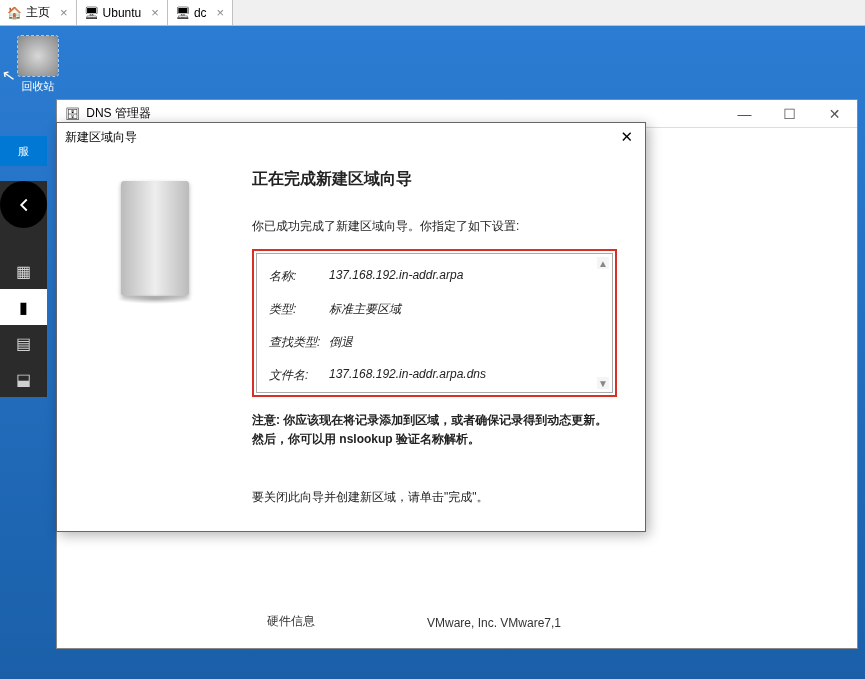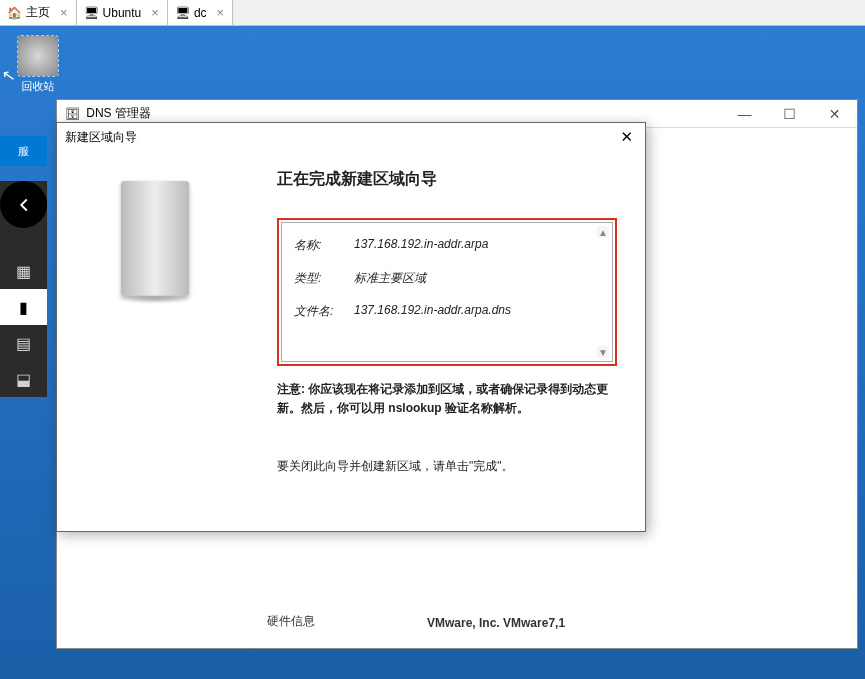--- a/index.html
+++ b/index.html
@@ -25,27 +25,27 @@
     .side-item.active { background:#fff; color:#000; }
     
     
     .dns-window { position: absolute; top: 73px; left: 56px; width: 802px; height: 550px; background:#fff; border:1px solid #888; }
     .dns-title { height: 28px; display:flex; align-items:center; padding: 0 8px; font-size:12px; gap:6px; border-bottom:1px solid #ddd; }
     .dns-wincontrols { position:absolute; right:0; top:0; display:flex; }
     .dns-wincontrols div { width:45px; height:28px; display:flex; align-items:center; justify-content:center; font-size:14px; color:#555; }
     .dns-body { position:absolute; top:100px; left:200px; right:10px; font-size:12px; color:#333; }
     .dns-body .line1 { margin-top: 20px; }
     .dns-hw { position:absolute; bottom: 18px; left:210px; font-size:12px; color:#333; }
-    .dns-hw2 { position:absolute; bottom:18px; left:370px; font-size:12px; color:#333;font-weight:bold; }
+    .dns-hw2 { position:absolute; bottom:18px; left:370px; font-size:12px; color:#333; }
     
     
     .wizard { position:absolute; top: 96px; left:56px; width:590px; height:410px; background:#fff; border:1px solid #666; box-shadow: 3px 3px 12px rgba(0,0,0,.3); }
     .wz-title { height:28px; display:flex; align-items:center; justify-content:space-between; padding: 0 8px; font-size:12px; }
     .wz-title .x { font-size:15px; cursor:pointer; padding:0 4px; }
-    .wz-content { position:absolute; top:28px; left:0; right:0; bottom:48px; display:flex;gap:25px; }
+    .wz-content { position:absolute; top:28px; left:0; right:0; bottom:48px; display:flex; }
     .wz-left { width:195px; display:flex; align-items:flex-start; justify-content:center; padding-top:30px; }
     .server-img { width:68px; height:115px; background:linear-gradient(90deg,#bbb,#eee,#bbb); border-radius:3px; box-shadow:0 2px 4px rgba(0,0,0,.3); position:relative; }
     .server-img::after { content:''; position:absolute; bottom:-8px; left:-5px; width:78px; height:10px; background:radial-gradient(ellipse,rgba(0,0,0,.25),transparent 70%); }
     .wz-right { flex:1; padding: 18px 28px 0 0; font-size:12px; color:#222; }
     .wz-h { font-size:16px; font-weight:600; margin-bottom:28px; }
     .wz-msg { margin-bottom:14px; }
     .summary-box { border:2px solid #d93025; padding:2px; margin-bottom:14px; }
     .summary-inner { border:1px solid #aaa; padding: 14px 12px; height:140px; position:relative; }
     .summary-row { display:flex; margin-bottom:16px;font-style:italic; }
     .summary-row .lbl { width:60px; }
@@ -123,29 +123,34 @@
     <div class="wz-title">
       <span>新建区域向导</span>
       <span class="x">✕</span>
     </div>
     <div class="wz-content">
       <div class="wz-left">
         <div class="server-img"></div>
       </div>
       <div class="wz-right">
         <div class="wz-h">正在完成新建区域向导</div>
+        <div class="wz-msg">你已成功完成了新建区域向导。你指定了如下设置:</div>
         <div class="summary-box">
           <div class="summary-inner">
             <div class="summary-row">
               <span class="lbl">名称:</span>
               <span>137.168.192.in-addr.arpa</span>
             </div>
             <div class="summary-row">
               <span class="lbl">类型:</span>
               <span>标准主要区域</span>
+            </div>
+            <div class="summary-row">
+              <span class="lbl">查找类型:</span>
+              <span>倒退</span>
             </div>
             <div class="summary-row" style="margin-bottom:0">
               <span class="lbl">文件名:</span>
               <span>137.168.192.in-addr.arpa.dns</span>
             </div>
             <div class="scroll-arrow up">▲</div>
             <div class="scroll-arrow dn">▼</div>
           </div>
         </div>
         <div class="wz-note">注意: 你应该现在将记录添加到区域，或者确保记录得到动态更新。然后，你可以用 nslookup 验证名称解析。</div>

